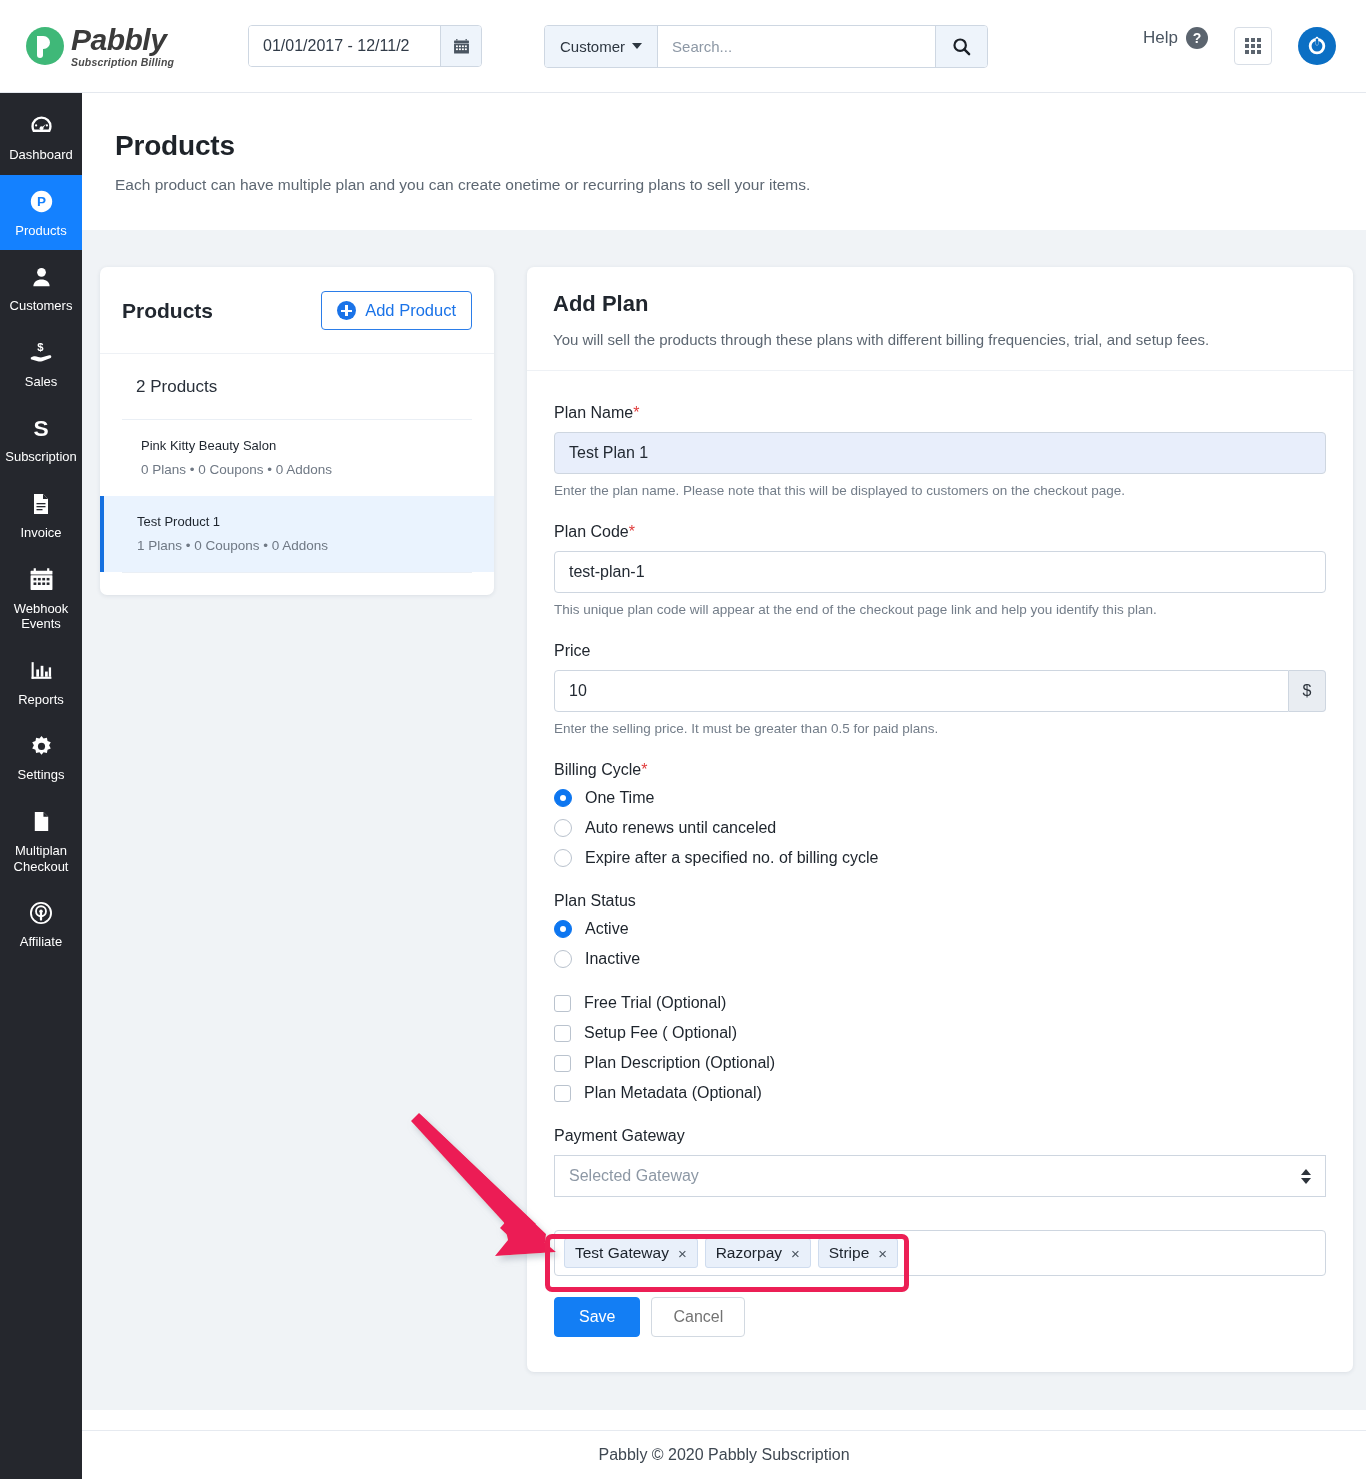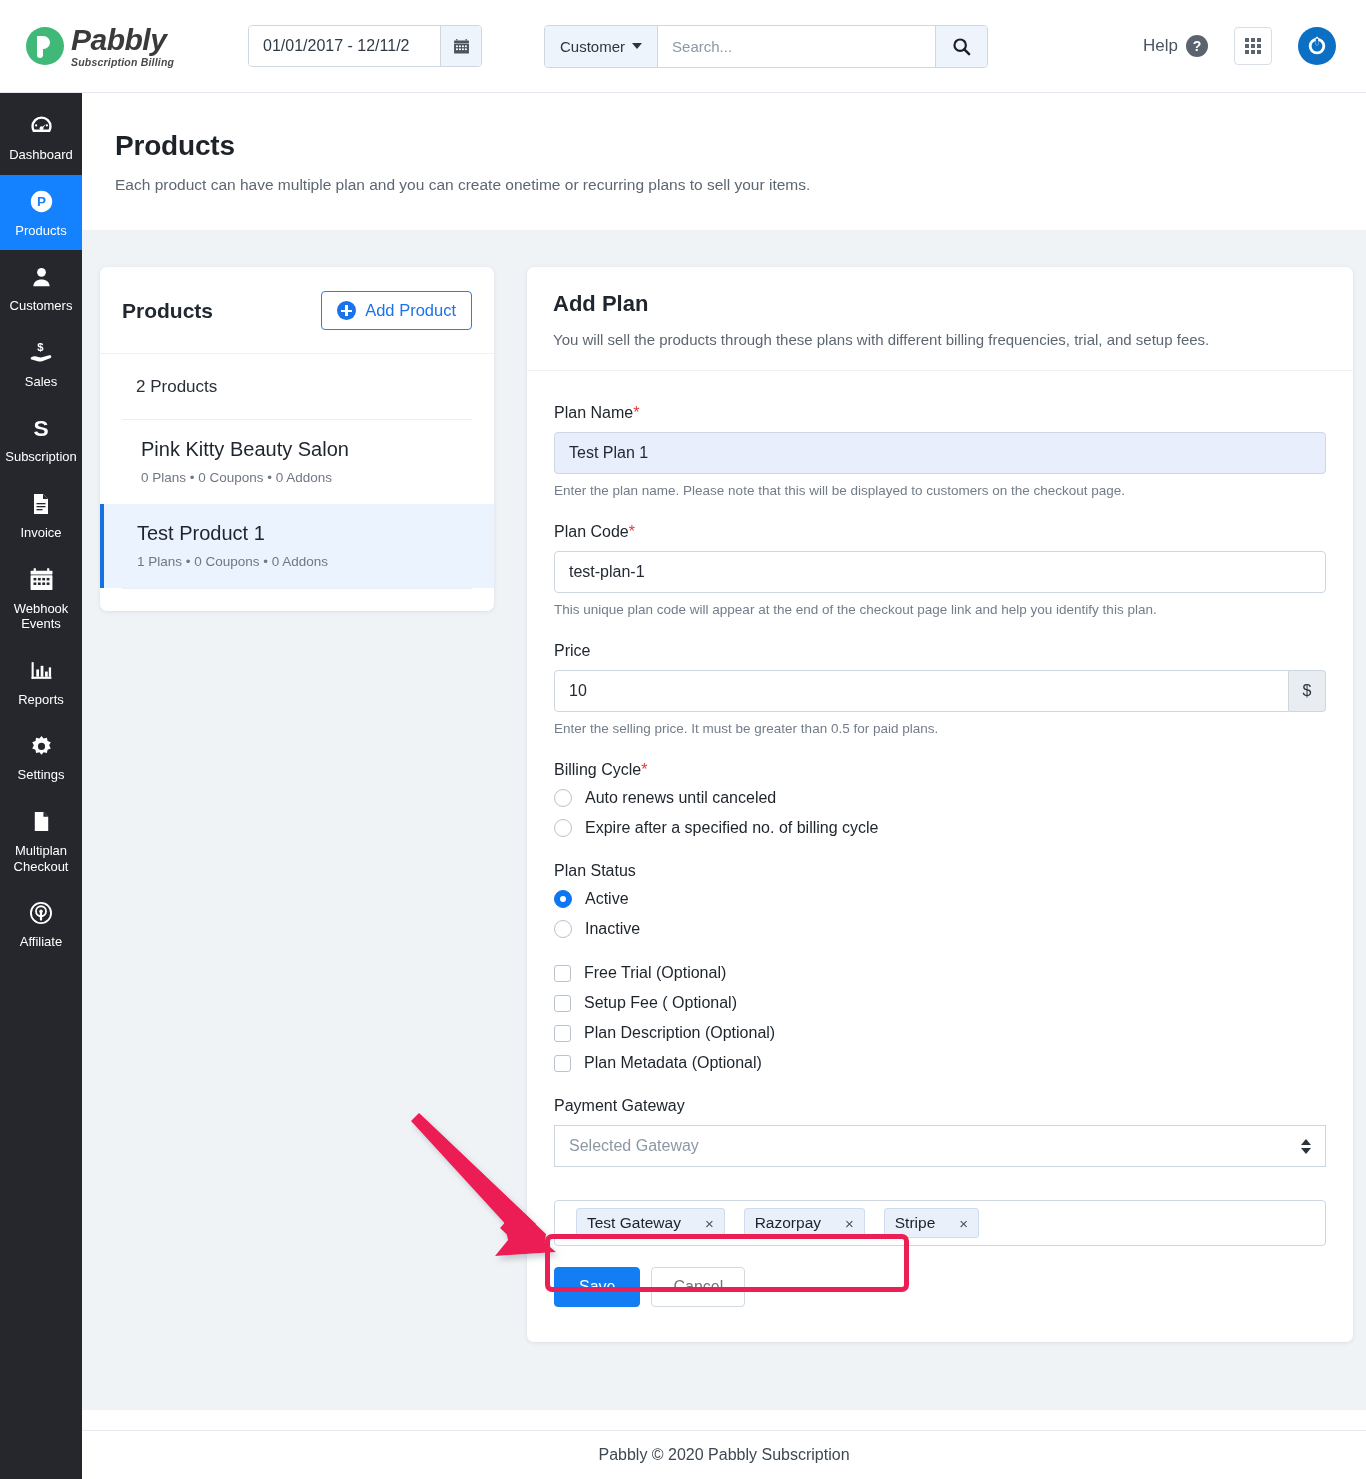--- a/index.html
+++ b/index.html
@@ -67,21 +67,21 @@
     width: 277px; border: none; outline: none; padding: 0 14px;
     font-size: 15px; color: #333; background: #fff;
     font-family: "Liberation Sans", sans-serif;
   }
   .search-input::placeholder { color: #8d98a5; }
   .search-btn {
     width: 52px; background: #eef4fb; border: none; border-left: 1px solid #ced7e2;
     display: flex; align-items: center; justify-content: center; cursor: pointer;
   }
 
-  .topright { margin-left: auto; margin-right: 30px; display: flex; align-items: center; gap: 26px; }
+  .topright { margin-left: auto; margin-right: 30px; display: flex; align-items: flex-start; gap: 26px; }
   .help-link { display: flex; align-items: center; gap: 8px; font-size: 17px; color: #4a5561; cursor: pointer; }
   .help-q {
     width: 22px; height: 22px; border-radius: 50%; background: #5b646e; color: #fff;
     font-size: 14px; font-weight: 700; display: flex; align-items: center; justify-content: center;
   }
   .grid-btn {
     width: 38px; height: 38px; border: 1px solid #d8dee6; border-radius: 4px;
     background: #fff; display: flex; align-items: center; justify-content: center; cursor: pointer;
   }
   .grid-dots { display: grid; grid-template-columns: repeat(3,4px); grid-template-rows: repeat(3,4px); gap: 2px; }
@@ -140,21 +140,21 @@
   .plus-circle::before, .plus-circle::after {
     content: ""; position: absolute; background: #fff;
   }
   .plus-circle::before { left: 4px; top: 8.5px; width: 11px; height: 2.5px; }
   .plus-circle::after { left: 8.3px; top: 4px; width: 2.5px; height: 11px; }
 
   .products-count { padding: 23px 22px 22px 36px; font-size: 17px; color: #29303a; }
   .prod-divider { height: 1px; background: #eaeff5; margin: 0 22px; }
   .prod-item { padding: 18px 22px 19px 37px; cursor: pointer; border-left: 4px solid transparent; }
   .prod-item.selected { background: #eaf3fe; border-left: 4px solid #1570e0; padding-left: 33px; }
-  .prod-name { font-size: 20px; color: #1e252e; }
+  .prod-name { font-size: 13px; color: #1e252e; }
   .prod-meta { font-size: 13.5px; color: #6f7884; margin-top: 9px; }
 
   
   .plan-card { width: 826px; flex: 0 0 826px; padding-bottom: 35px; }
   .plan-head { padding: 24px 26px 22px 26px; border-bottom: 1px solid #eef1f5; }
   .plan-title { font-size: 22px; font-weight: 600; color: #20262e; }
   .plan-sub { font-size: 15px; color: #5d6772; margin-top: 14px; }
   .plan-body { padding: 33px 27px 0 27px; }
 
   .flabel { font-size: 16px; color: #21272f; margin-bottom: 10px; display: block; }
@@ -205,23 +205,23 @@
   .sel-arrows i.up { border-bottom: 6px solid #2d333b; }
   .sel-arrows i.dn { border-top: 6px solid #2d333b; }
 
   .tag-box {
     margin-top: 33px; width: 100%; min-height: 44px;
     border: 1px solid #ced6e0; border-radius: 4px;
     padding: 7px 9px; display: flex; flex-wrap: wrap; gap: 7px; align-items: center;
     background: #fff;
   }
   .tag {
-    display: inline-flex; align-items: center; gap: 24px;
+    display: inline-flex; align-items: center; gap: 9px;
     background: #e9f0fa; border: 1px solid #cfdcee; border-radius: 3px;
-    padding: 5px 10px; font-size: 15.5px; color: #1b222b; cursor: default; margin-left: 12px;
+    padding: 5px 10px; font-size: 15.5px; color: #1b222b; cursor: default;
   }
   .tag-x { color: #4a545f; font-size: 15px; cursor: pointer; line-height: 1; }
 
   .btn-row { display: flex; gap: 11px; margin-top: 21px; }
   .btn-save {
     background: #137ef4; color: #fff; border: 1px solid #137ef4; border-radius: 4px;
     font-size: 16px; padding: 10px 24px; cursor: pointer;
     font-family: "Liberation Sans", sans-serif;
   }
   .btn-cancel {
@@ -522,20 +522,24 @@
             <div class="price-addon">$</div>
           </div>
           <div class="fhint">Enter the selling price. It must be greater than 0.5 for paid plans.</div>
         </div>
 
         <div class="fgroup">
           <label class="flabel">
             <span>Billing Cycle</span><span class="req">*</span>
           </label>
           <div class="opt-row">
+            <span class="radio on"></span>
+            <span class="opt-label">One Time</span>
+          </div>
+          <div class="opt-row">
             <span class="radio"></span>
             <span class="opt-label">Auto renews until canceled</span>
           </div>
           <div class="opt-row">
             <span class="radio"></span>
             <span class="opt-label">Expire after a specified no. of billing cycle</span>
           </div>
         </div>
 
         <div class="fgroup">

